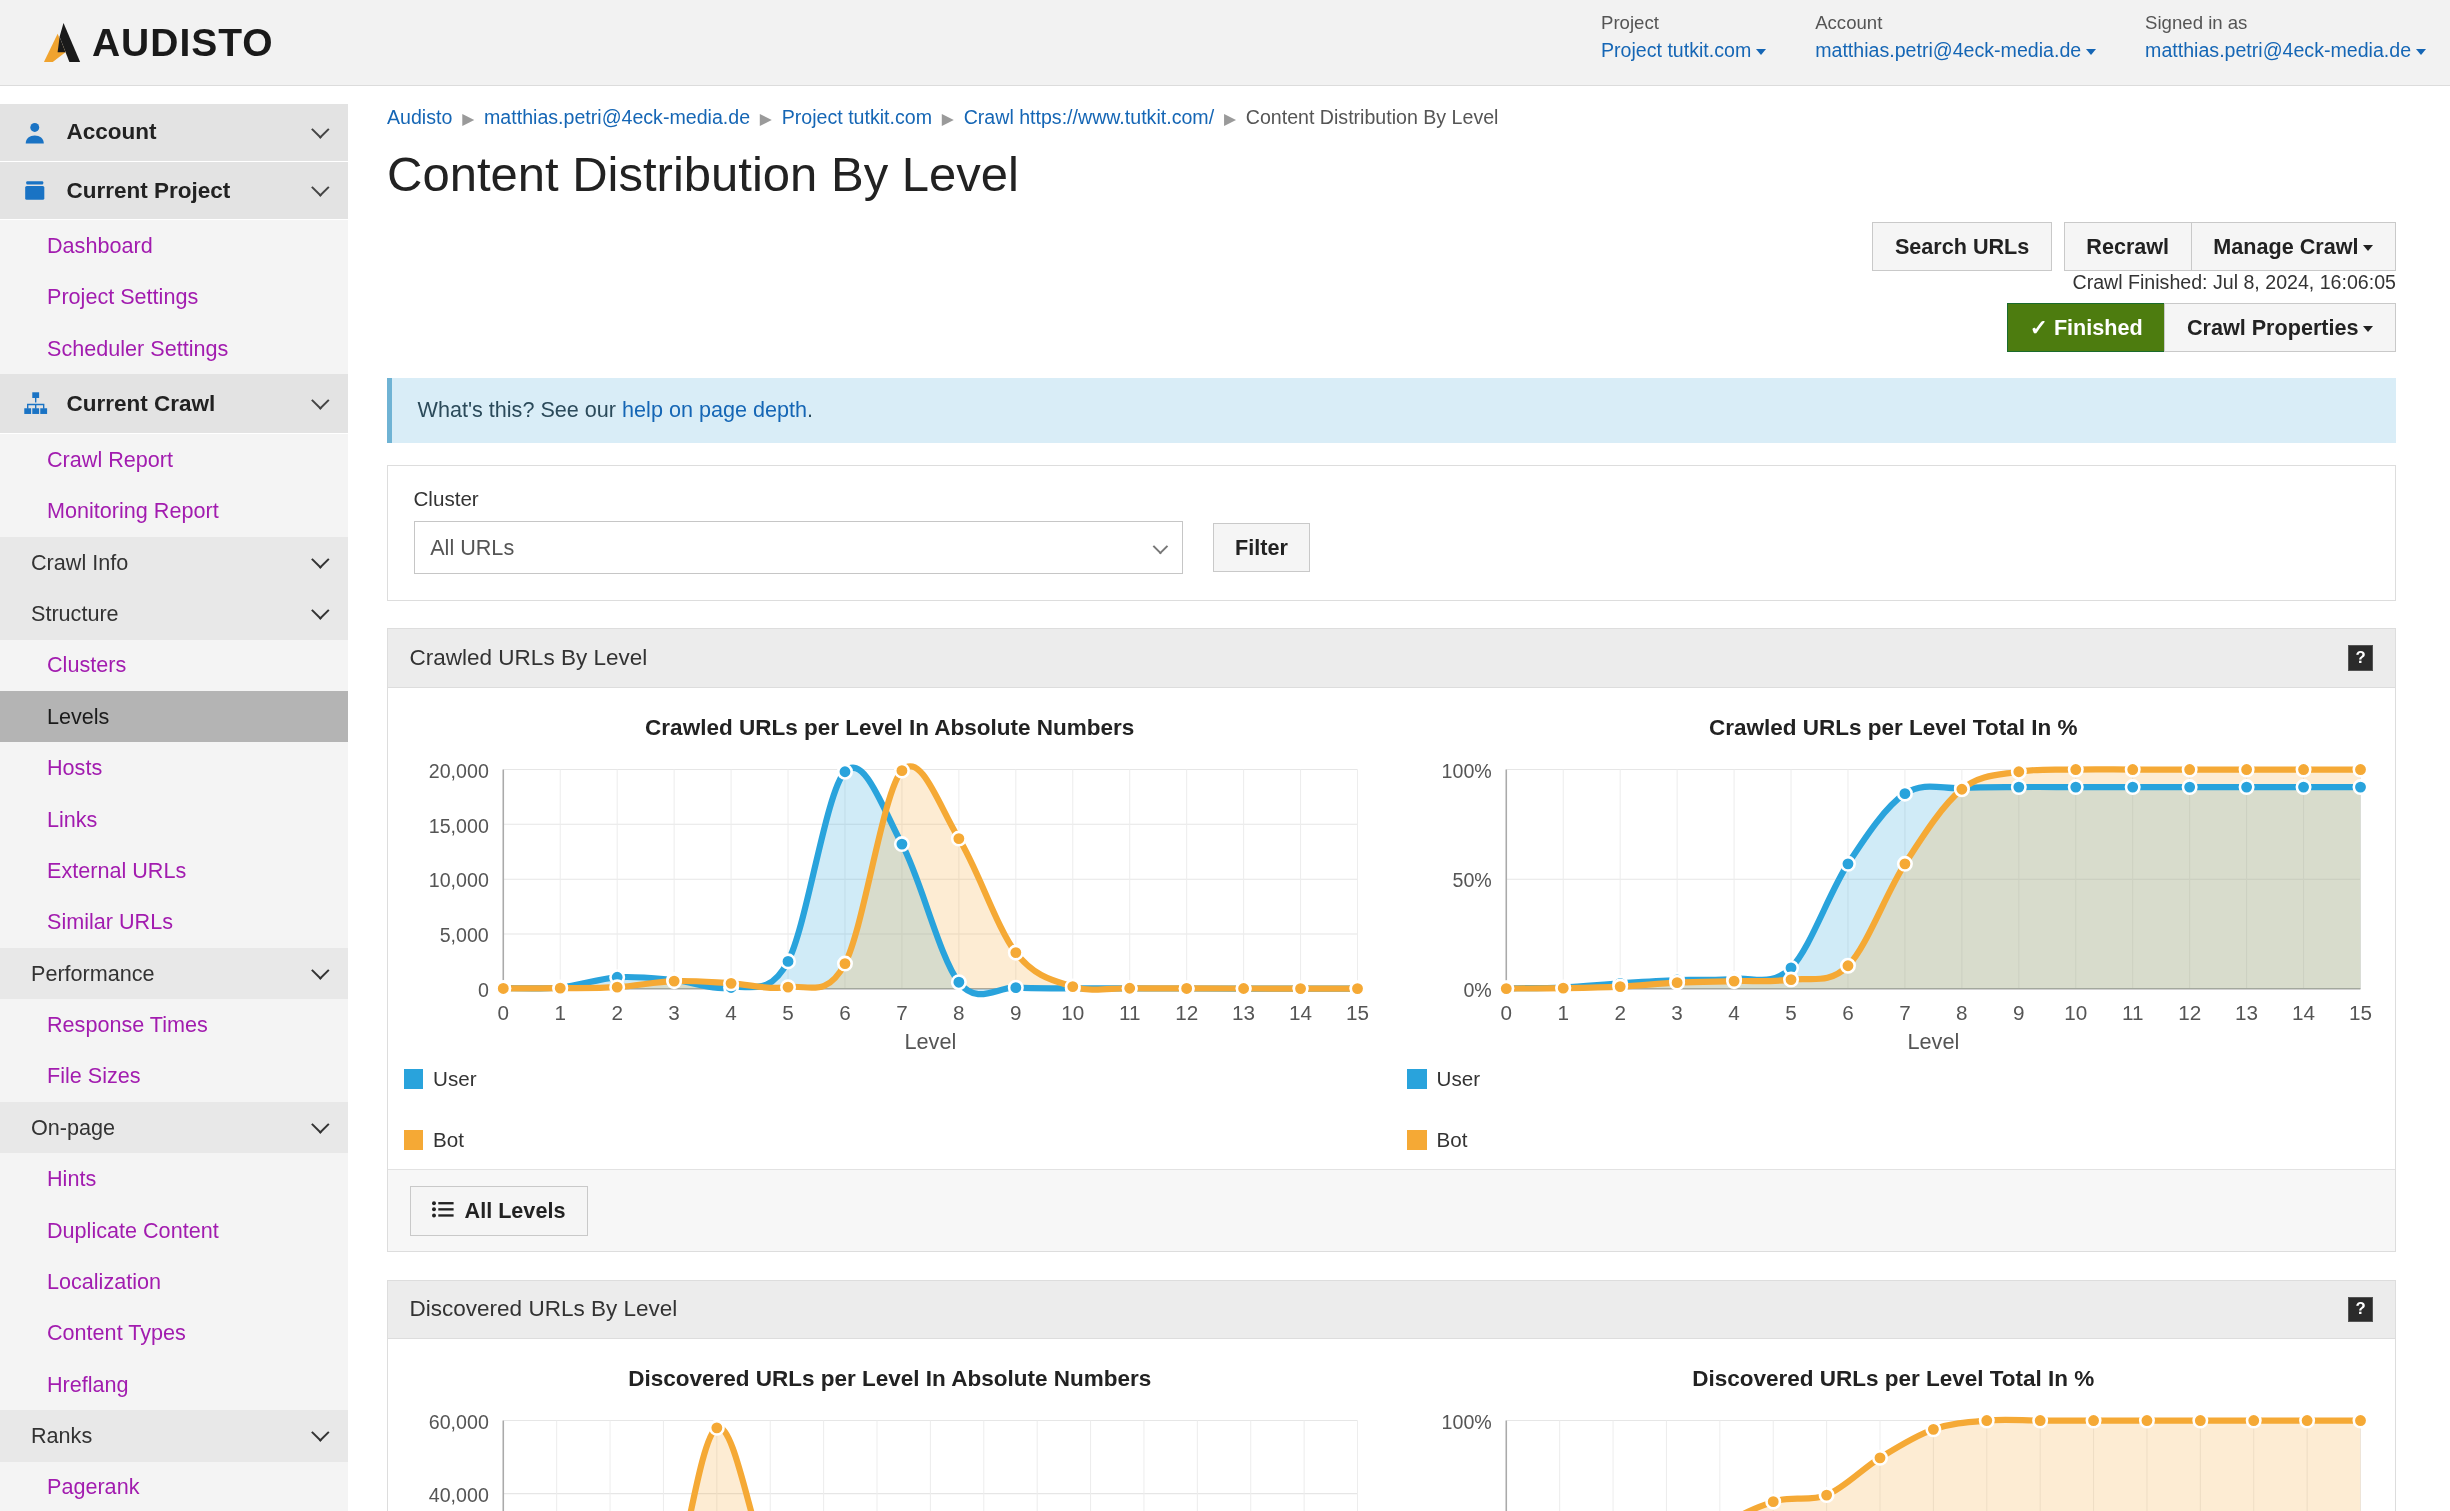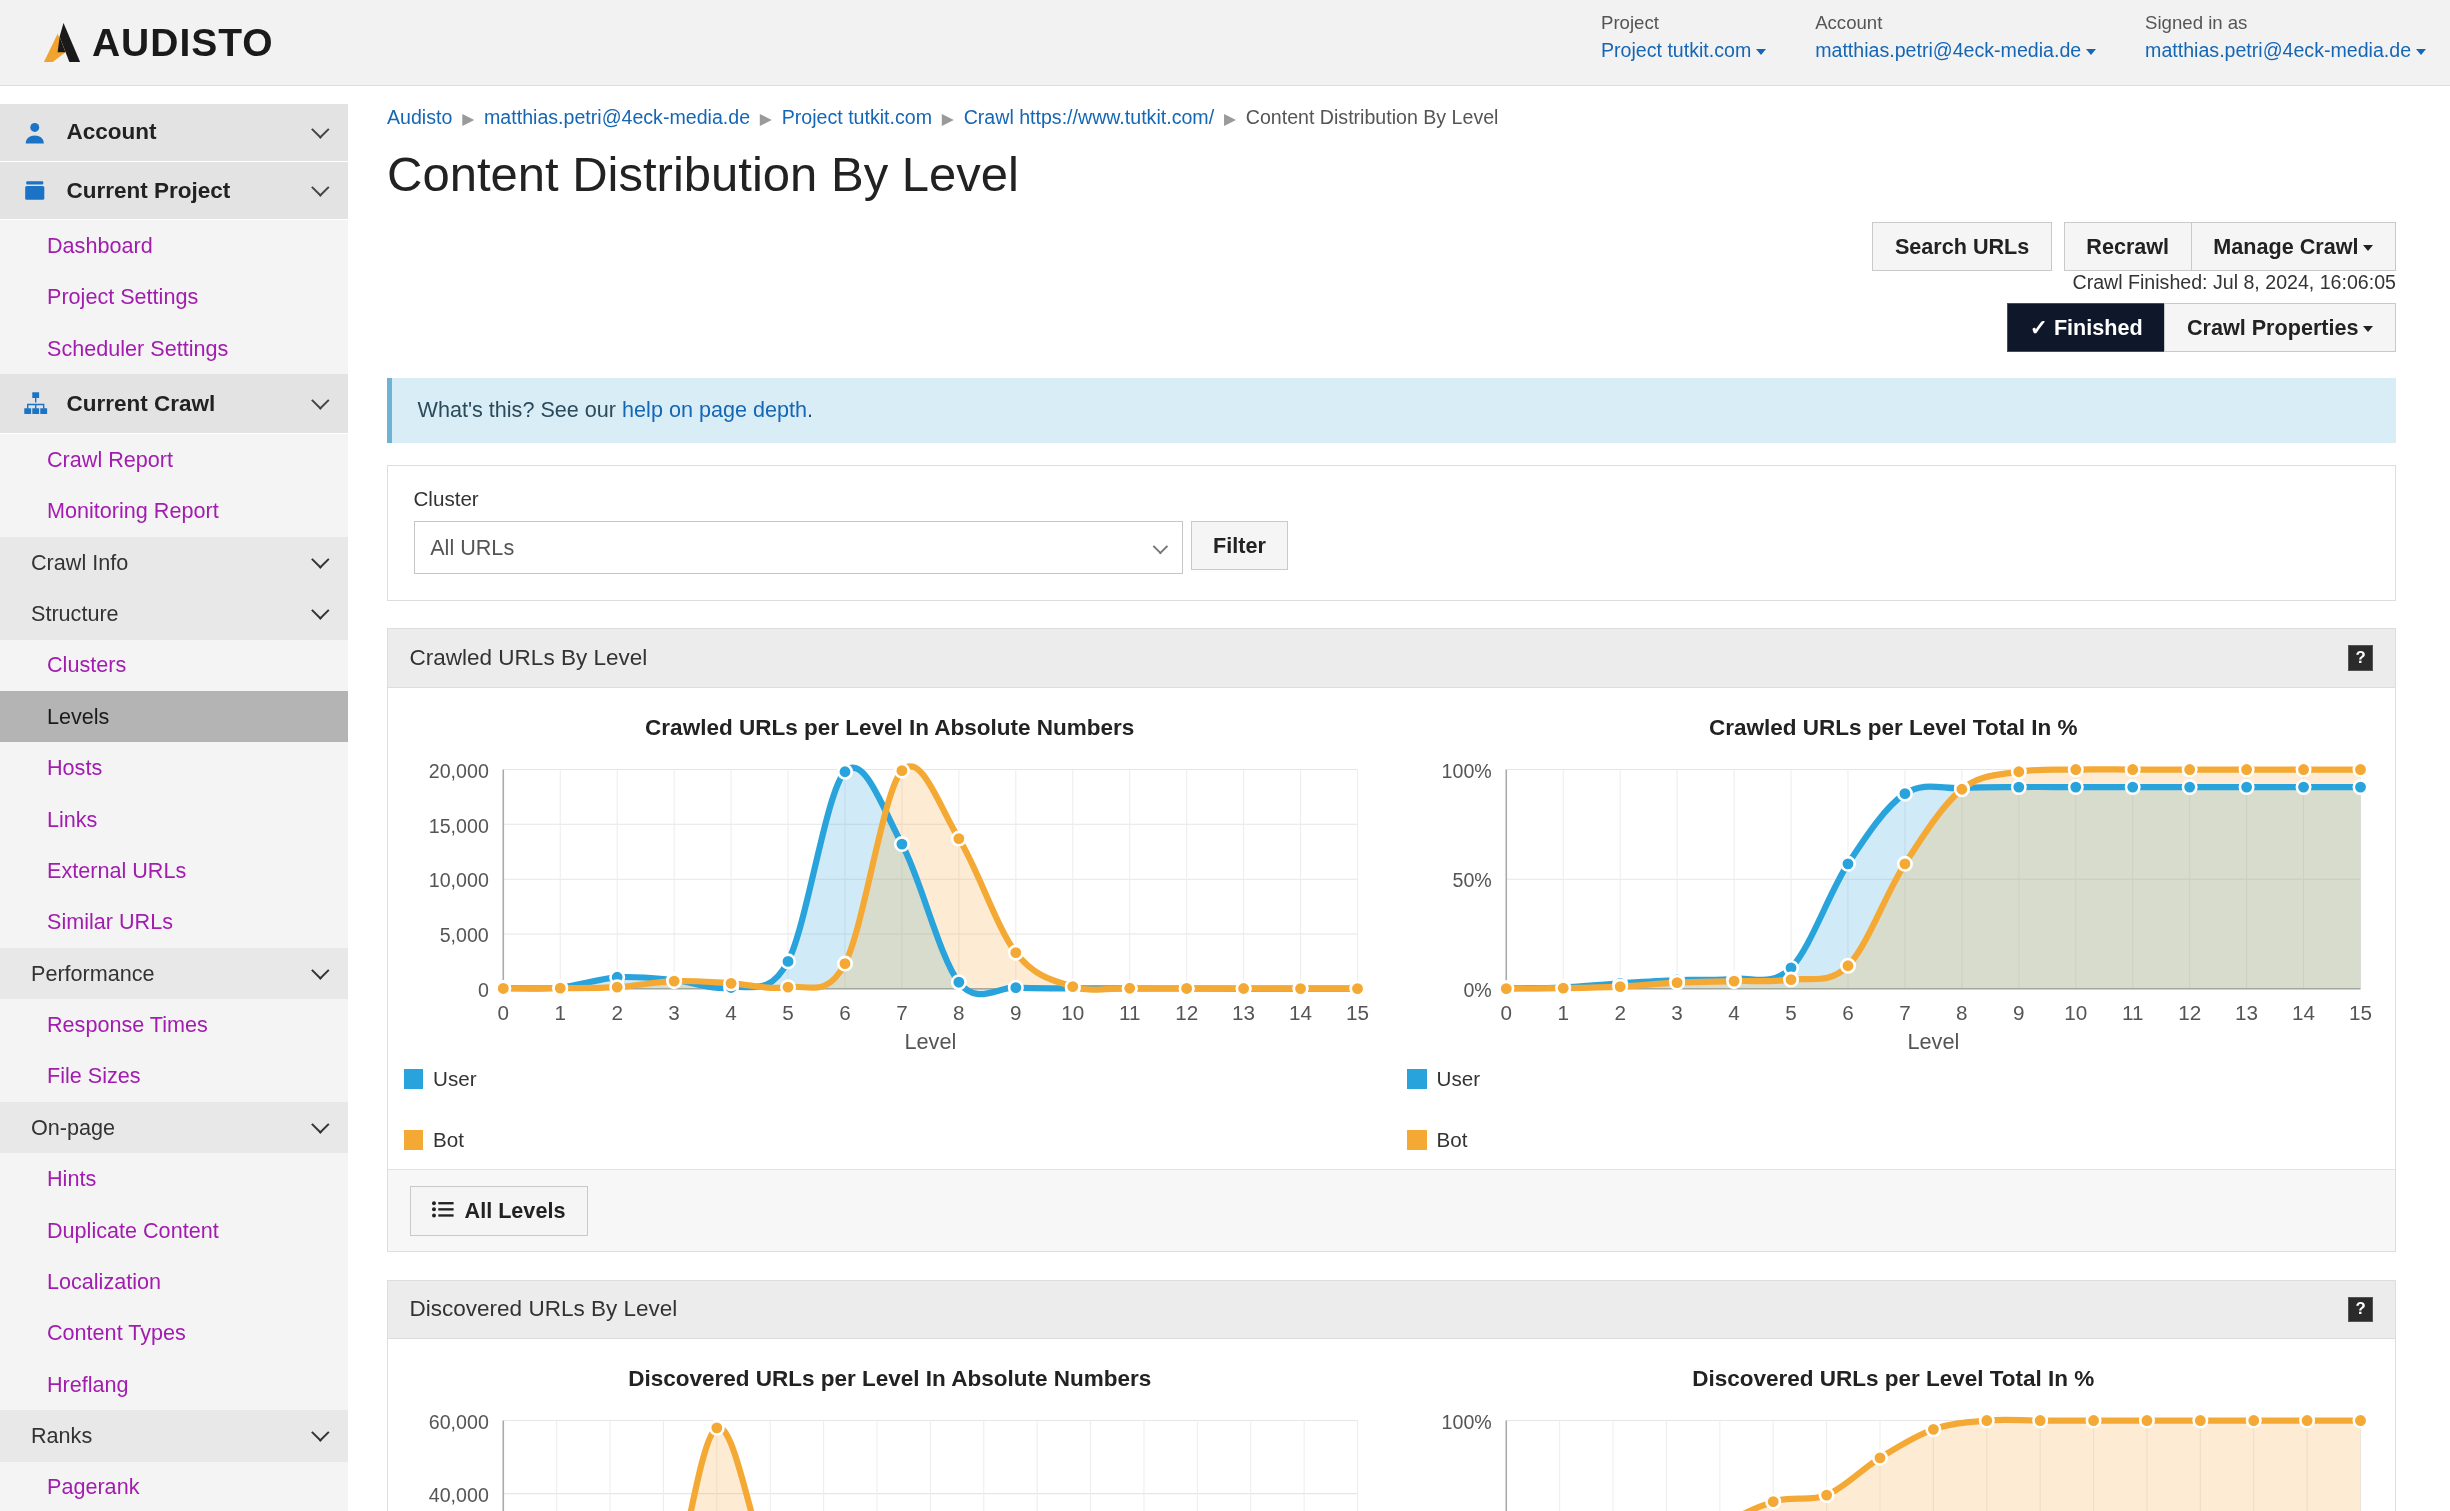--- a/index.html
+++ b/index.html
@@ -68,34 +68,34 @@
     background:#f5f5f5; border:1px solid #c9c9c9; color:#222;
     font-size:21.6px; font-weight:bold; padding:11.8px 21.6px; cursor:pointer;
     font-family:inherit; line-height:1.1;
   }
   .btn-group { display:flex; }
   .btn-group .btn + .btn { margin-left:-1px; }
   .grp-spacer { width:11.8px; }
   .status-wrap { margin-left:auto; text-align:right; }
   .crawl-ts { font-size:19.6px; color:#333; margin-bottom:8.8px; white-space:nowrap; }
   .btn-finished {
-    background:#0f172a; border-color:#1a6b2c; color:#fff;
+    background:#4d7c0f; border-color:#1a6b2c; color:#fff;
   }
 
   
   .banner {
     background:#d9edf7; border-left:5.9px solid #6fb3d4;
     padding:19.6px 25.5px; font-size:21.6px; color:#2b4a5a; margin:25.5px 0 21.6px;
   }
   .banner a { color:#1566b5; text-decoration:none; cursor:pointer; }
 
   
   .filter-box { border:1px solid #ddd; background:#fff; padding:21.6px 25.5px 25.5px; }
   .filter-label { font-size:20.6px; color:#333; margin-bottom:9.8px; }
-  .filter-row { display:flex; align-items:flex-start; gap:8px; }
+  .filter-row { display:flex; align-items:center; gap:30px; }
   .select-box {
     width:769px; border:1px solid #c6c6c6; background:#fff;
     padding:12.7px 15.7px; font-size:21.6px; color:#555;
     display:flex; align-items:center; cursor:pointer;
   }
   .select-box .sc { margin-left:auto; color:#777; }
   .chev-sm { display:inline-block;width:10.8px;height:10.8px;
              border-right:2px solid currentColor;border-bottom:2px solid currentColor;
              transform:rotate(45deg); position:relative; top:-2.9px; }
 

